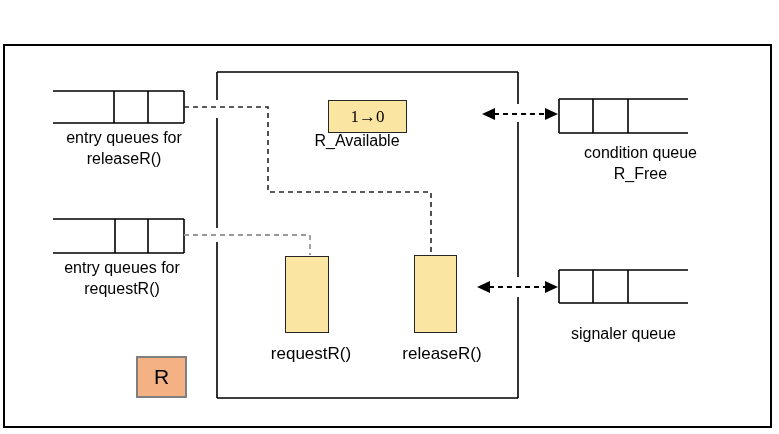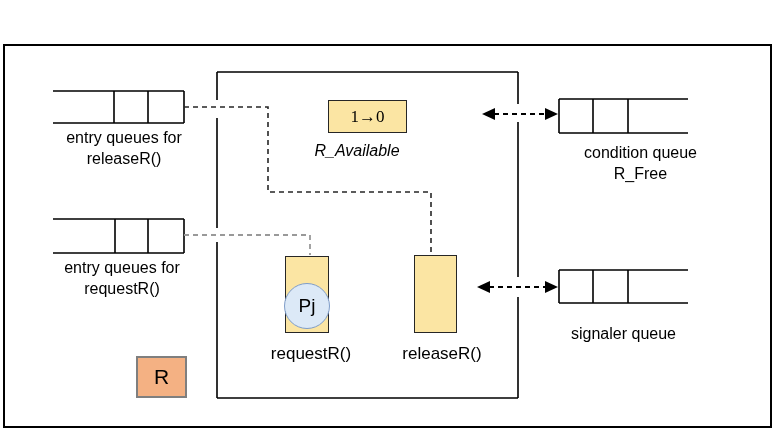--- a/index.html
+++ b/index.html
@@ -109,31 +109,30 @@
     <div>entry queues for</div>
     <div>releaseR()</div>
   </div>
 
   <div class="abs lbl" style="left:38px;top:257px;width:168px;">
     <div>entry queues for</div>
     <div>requestR()</div>
   </div>
 
   <div class="abs ybox ravail">1→0</div>
-  <div class="abs lbl" style="left:292px;top:140px;width:130px;font-style:italic;">R_Available</div>
+  <div class="abs lbl" style="left:292px;top:130px;width:130px;">R_Available</div>
 
   <div class="abs lbl" style="left:558px;top:142px;width:165px;">
     <div>condition queue</div>
     <div>R_Free</div>
   </div>
 
   <div class="abs lbl" style="left:541px;top:316px;width:165px;margin-top:7px;">signaler queue</div>
 
   <div class="abs ybox reqbox"></div>
-  <div class="abs pj">Pj</div>
   <div class="abs lbl proclbl" style="left:262px;top:343px;width:98px;">requestR()</div>
 
   <div class="abs ybox relbox"></div>
   <div class="abs lbl proclbl" style="left:393px;top:343px;width:98px;">releaseR()</div>
 
   <div class="abs rbox">R</div>
 
 </div>
 
 </body></html>

